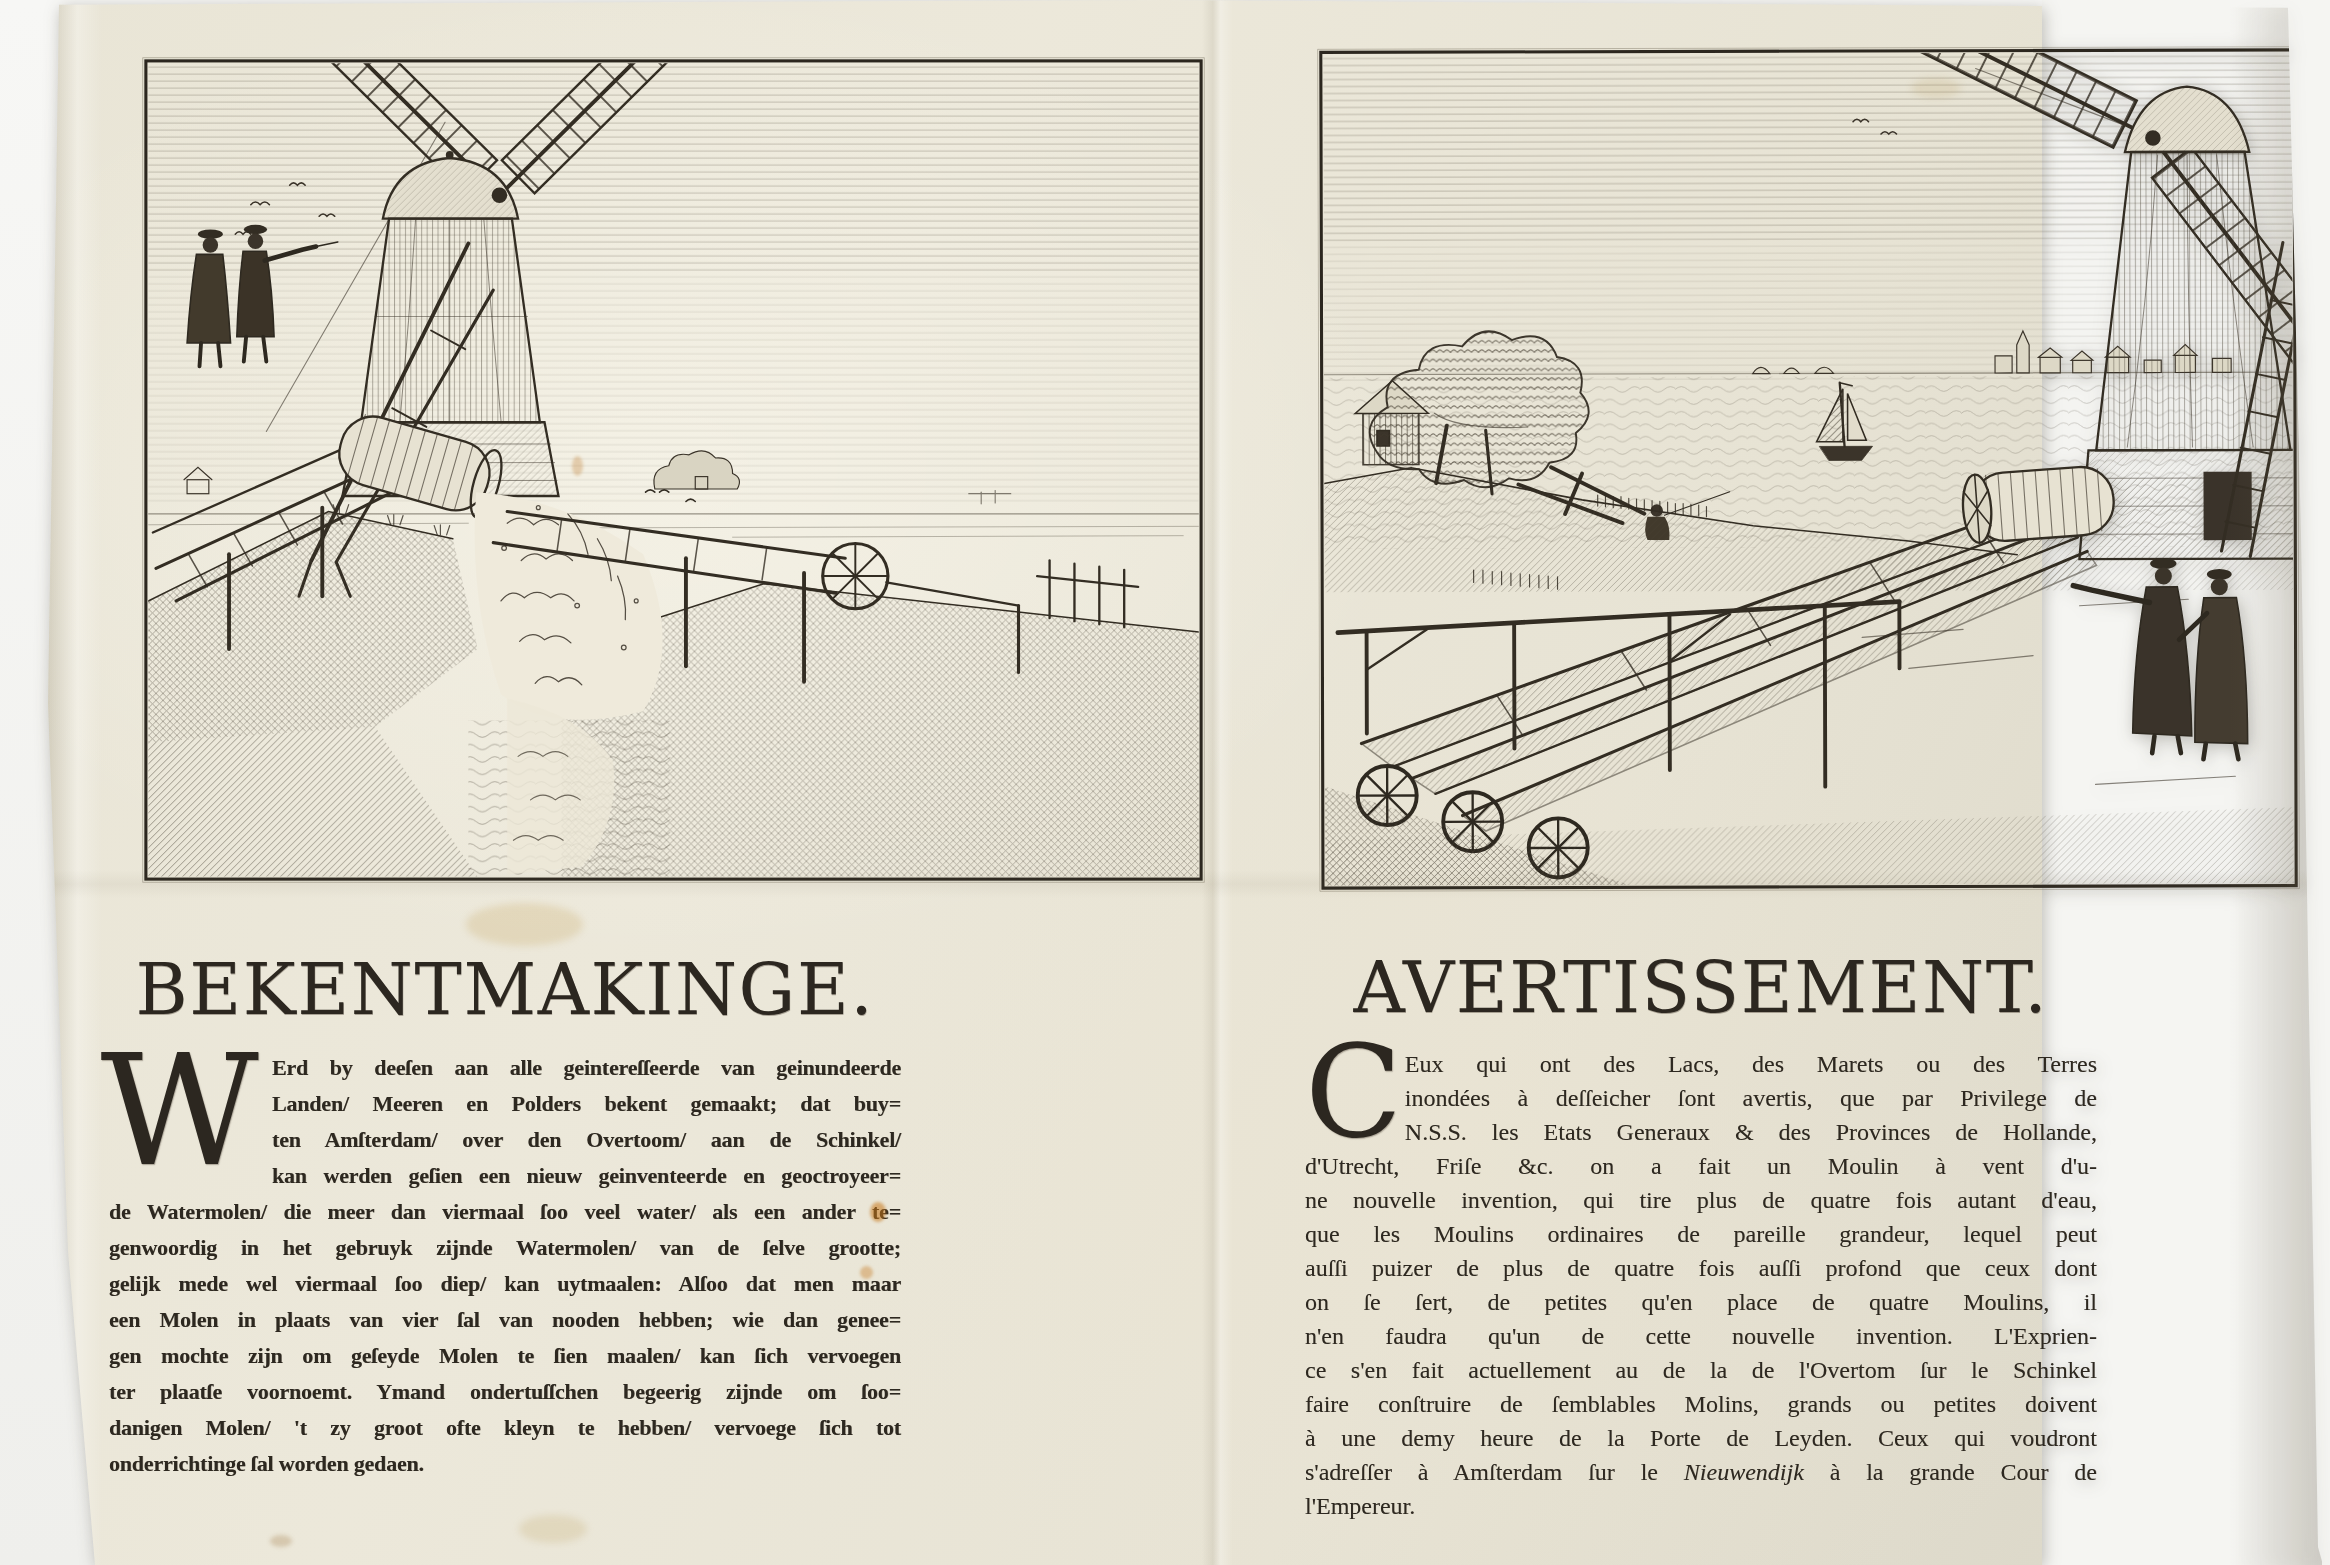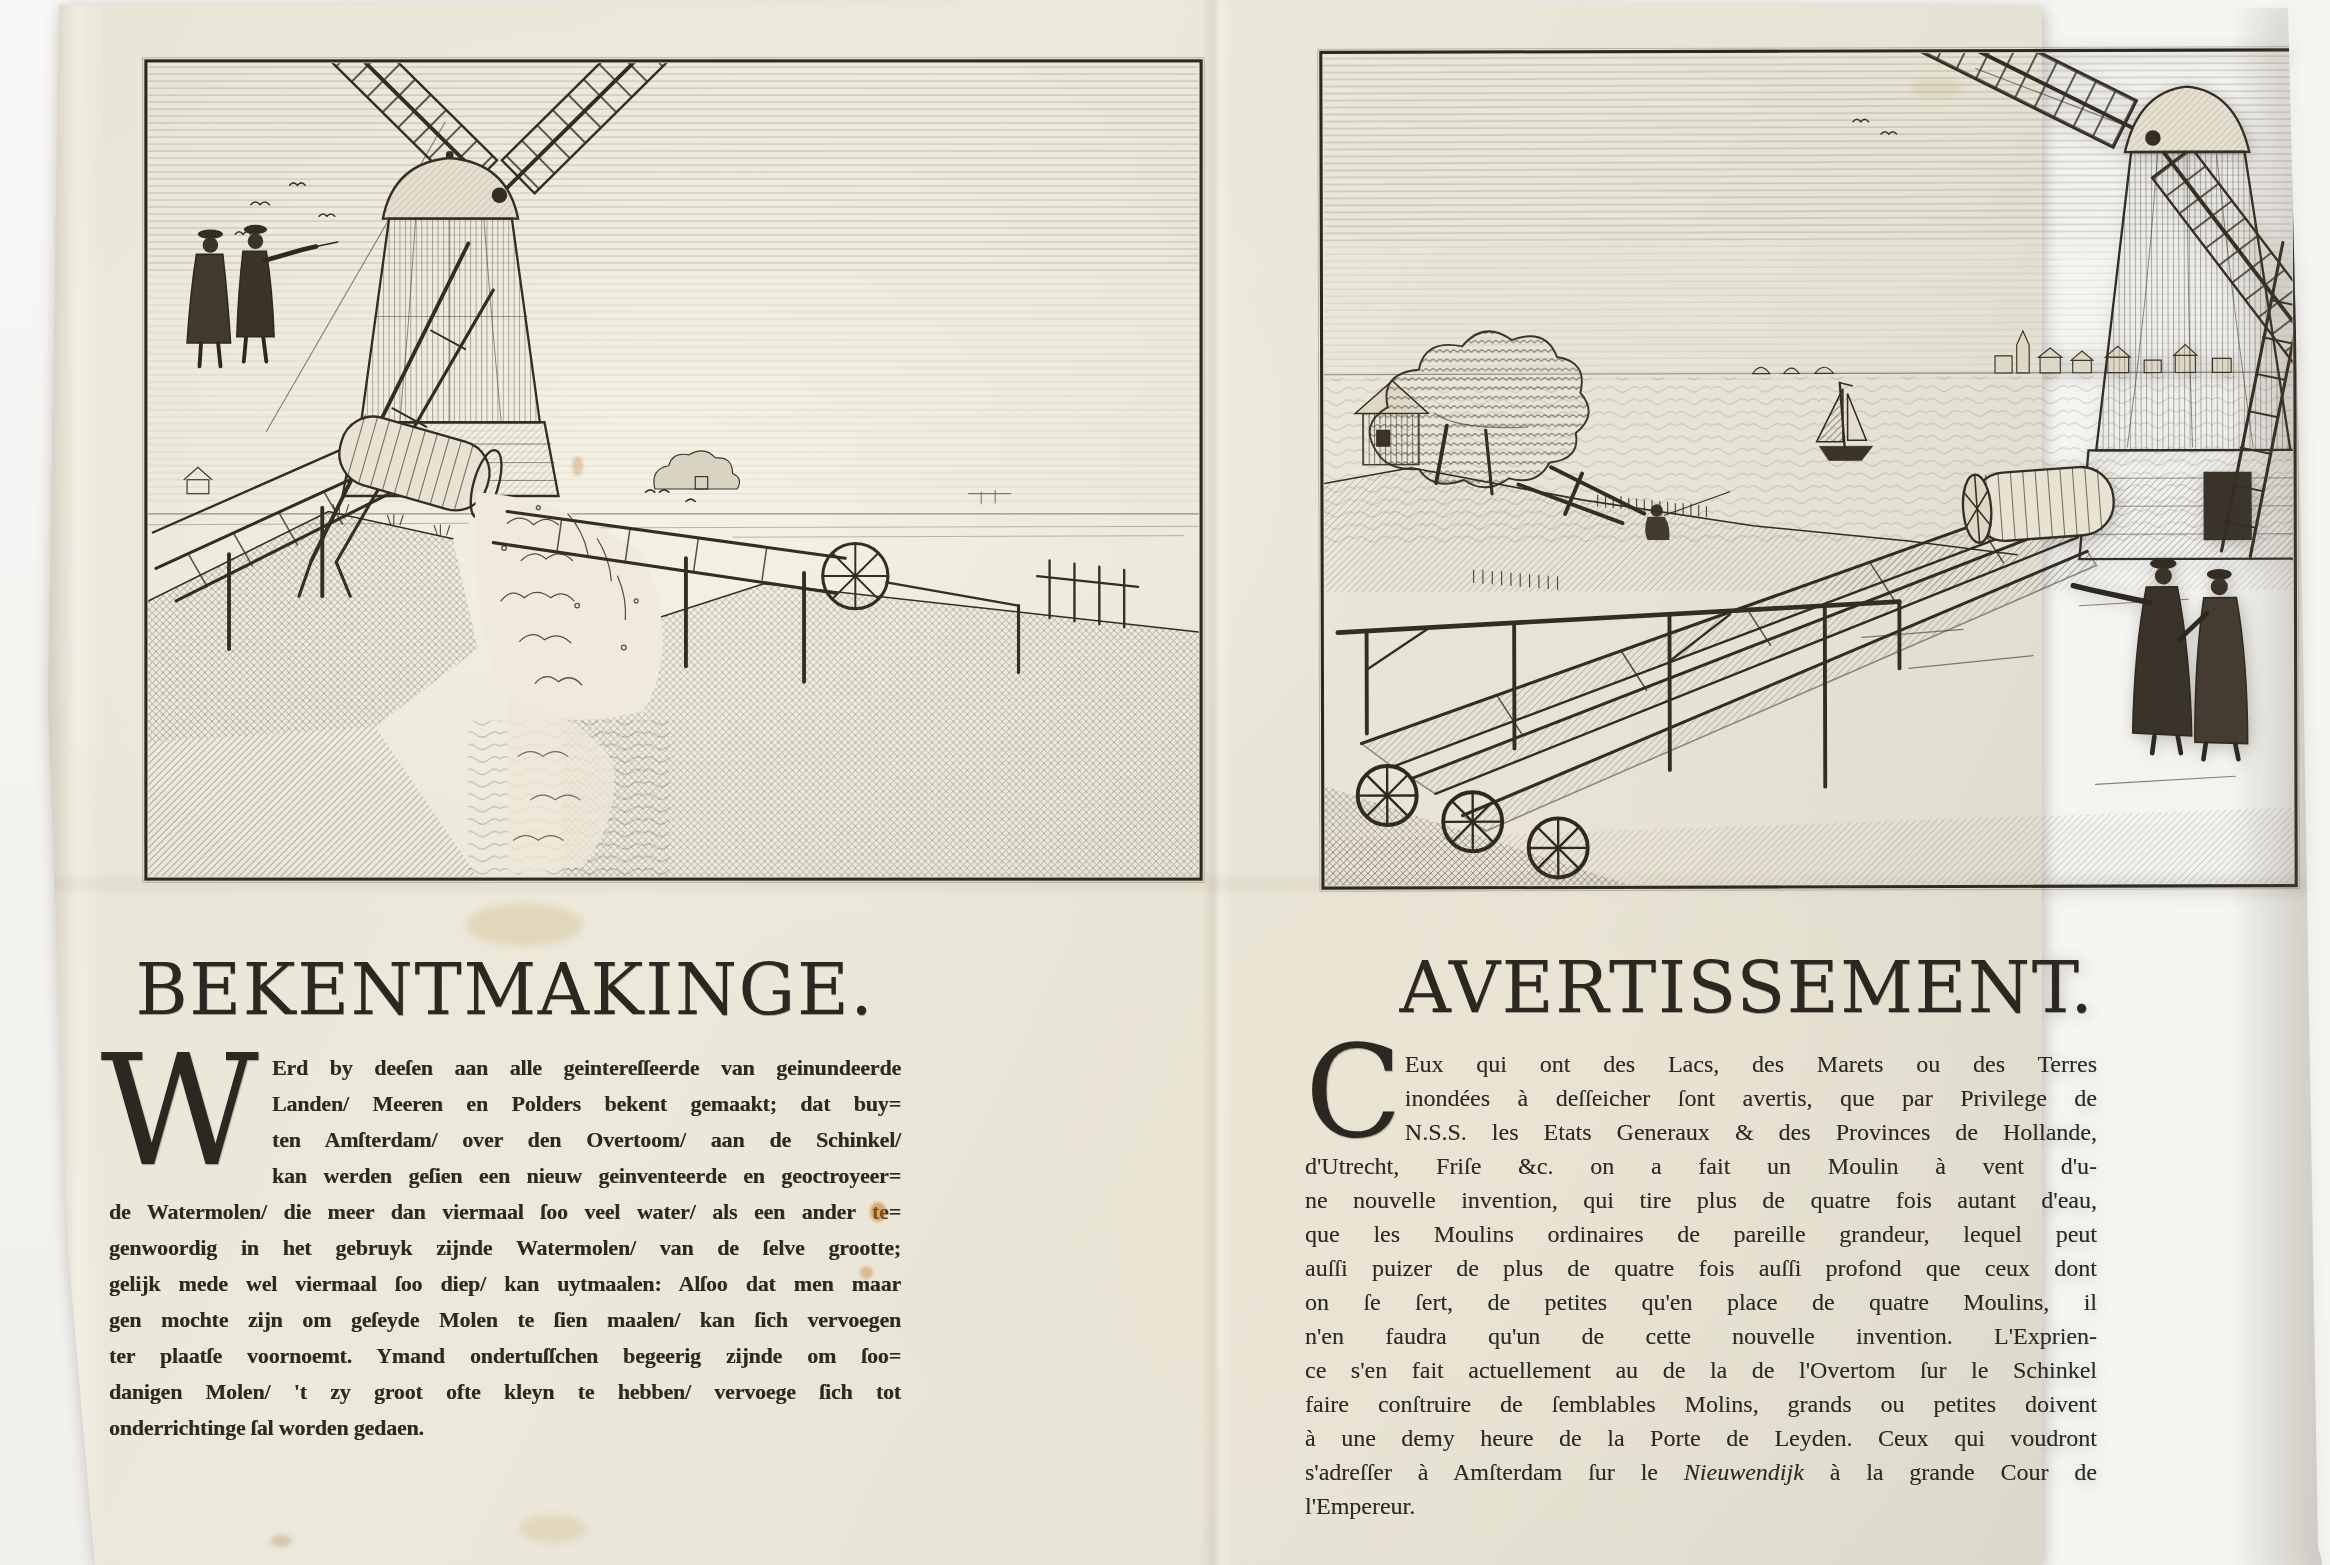--- a/index.html
+++ b/index.html
@@ -43,21 +43,21 @@
   .plate-left  { left:142px;  top:57px; width:1063px; height:826px; }
   .plate-right { left:1318px; top:47px; width:981px; height:844px; transform:rotate(-.15deg); }
 
   .col-title {
     position:absolute; width:792px; text-align:center;
     font-family:"DejaVu Serif", serif; font-size:71px; line-height:1;
     color:#2c2720; letter-spacing:1.6px;
     text-shadow:0.4px 0.5px 0.6px rgba(45,35,22,.35);
   }
   .title-left  { left:109px;  top:954px; }
-  .title-right { left:1351px; top:952px; }
+  .title-right { left:1305px; top:952px; }
 
   .textcol { position:absolute; width:792px; color:#2d2820; }
   .textcol .line {
     text-align:justify; text-align-last:justify;
     white-space:normal; overflow:visible;
   }
   .textcol .line-last { text-align-last:left; }
 
   .dutch { left:109px; top:1050px;
     font-family:"Liberation Serif", serif; font-weight:700;
@@ -546,20 +546,21 @@
 
       <div class="textcol dutch">
         <div class="dropcap-w">W</div>
         <div class="line">Erd by deeſen aan alle geintereſſeerde van geinundeerde</div>
         <div class="line">Landen/ Meeren en Polders bekent gemaakt; dat buy=</div>
         <div class="line">ten Amſterdam/ over den Overtoom/ aan de Schinkel/</div>
         <div class="line">kan werden geſien een nieuw geinventeerde en geoctroyeer=</div>
         <div class="line">de Watermolen/ die meer dan viermaal ſoo veel water/ als een ander te=</div>
         <div class="line">genwoordig in het gebruyk zijnde Watermolen/ van de ſelve grootte;</div>
         <div class="line">gelijk mede wel viermaal ſoo diep/ kan uytmaalen: Alſoo dat men maar</div>
+        <div class="line">een Molen in plaats van vier ſal van nooden hebben; wie dan genee=</div>
         <div class="line">gen mochte zijn om geſeyde Molen te ſien maalen/ kan ſich vervoegen</div>
         <div class="line">ter plaatſe voornoemt.  Ymand ondertuſſchen begeerig zijnde om ſoo=</div>
         <div class="line">danigen Molen/ 't zy groot ofte kleyn te hebben/ vervoege ſich tot</div>
         <div class="line line-last">onderrichtinge ſal worden gedaen.</div>
       </div>
 
       <div class="col-title title-right">AVERTISSEMENT.</div>
 
       <div class="textcol french">
         <div class="dropcap-c">C</div>

